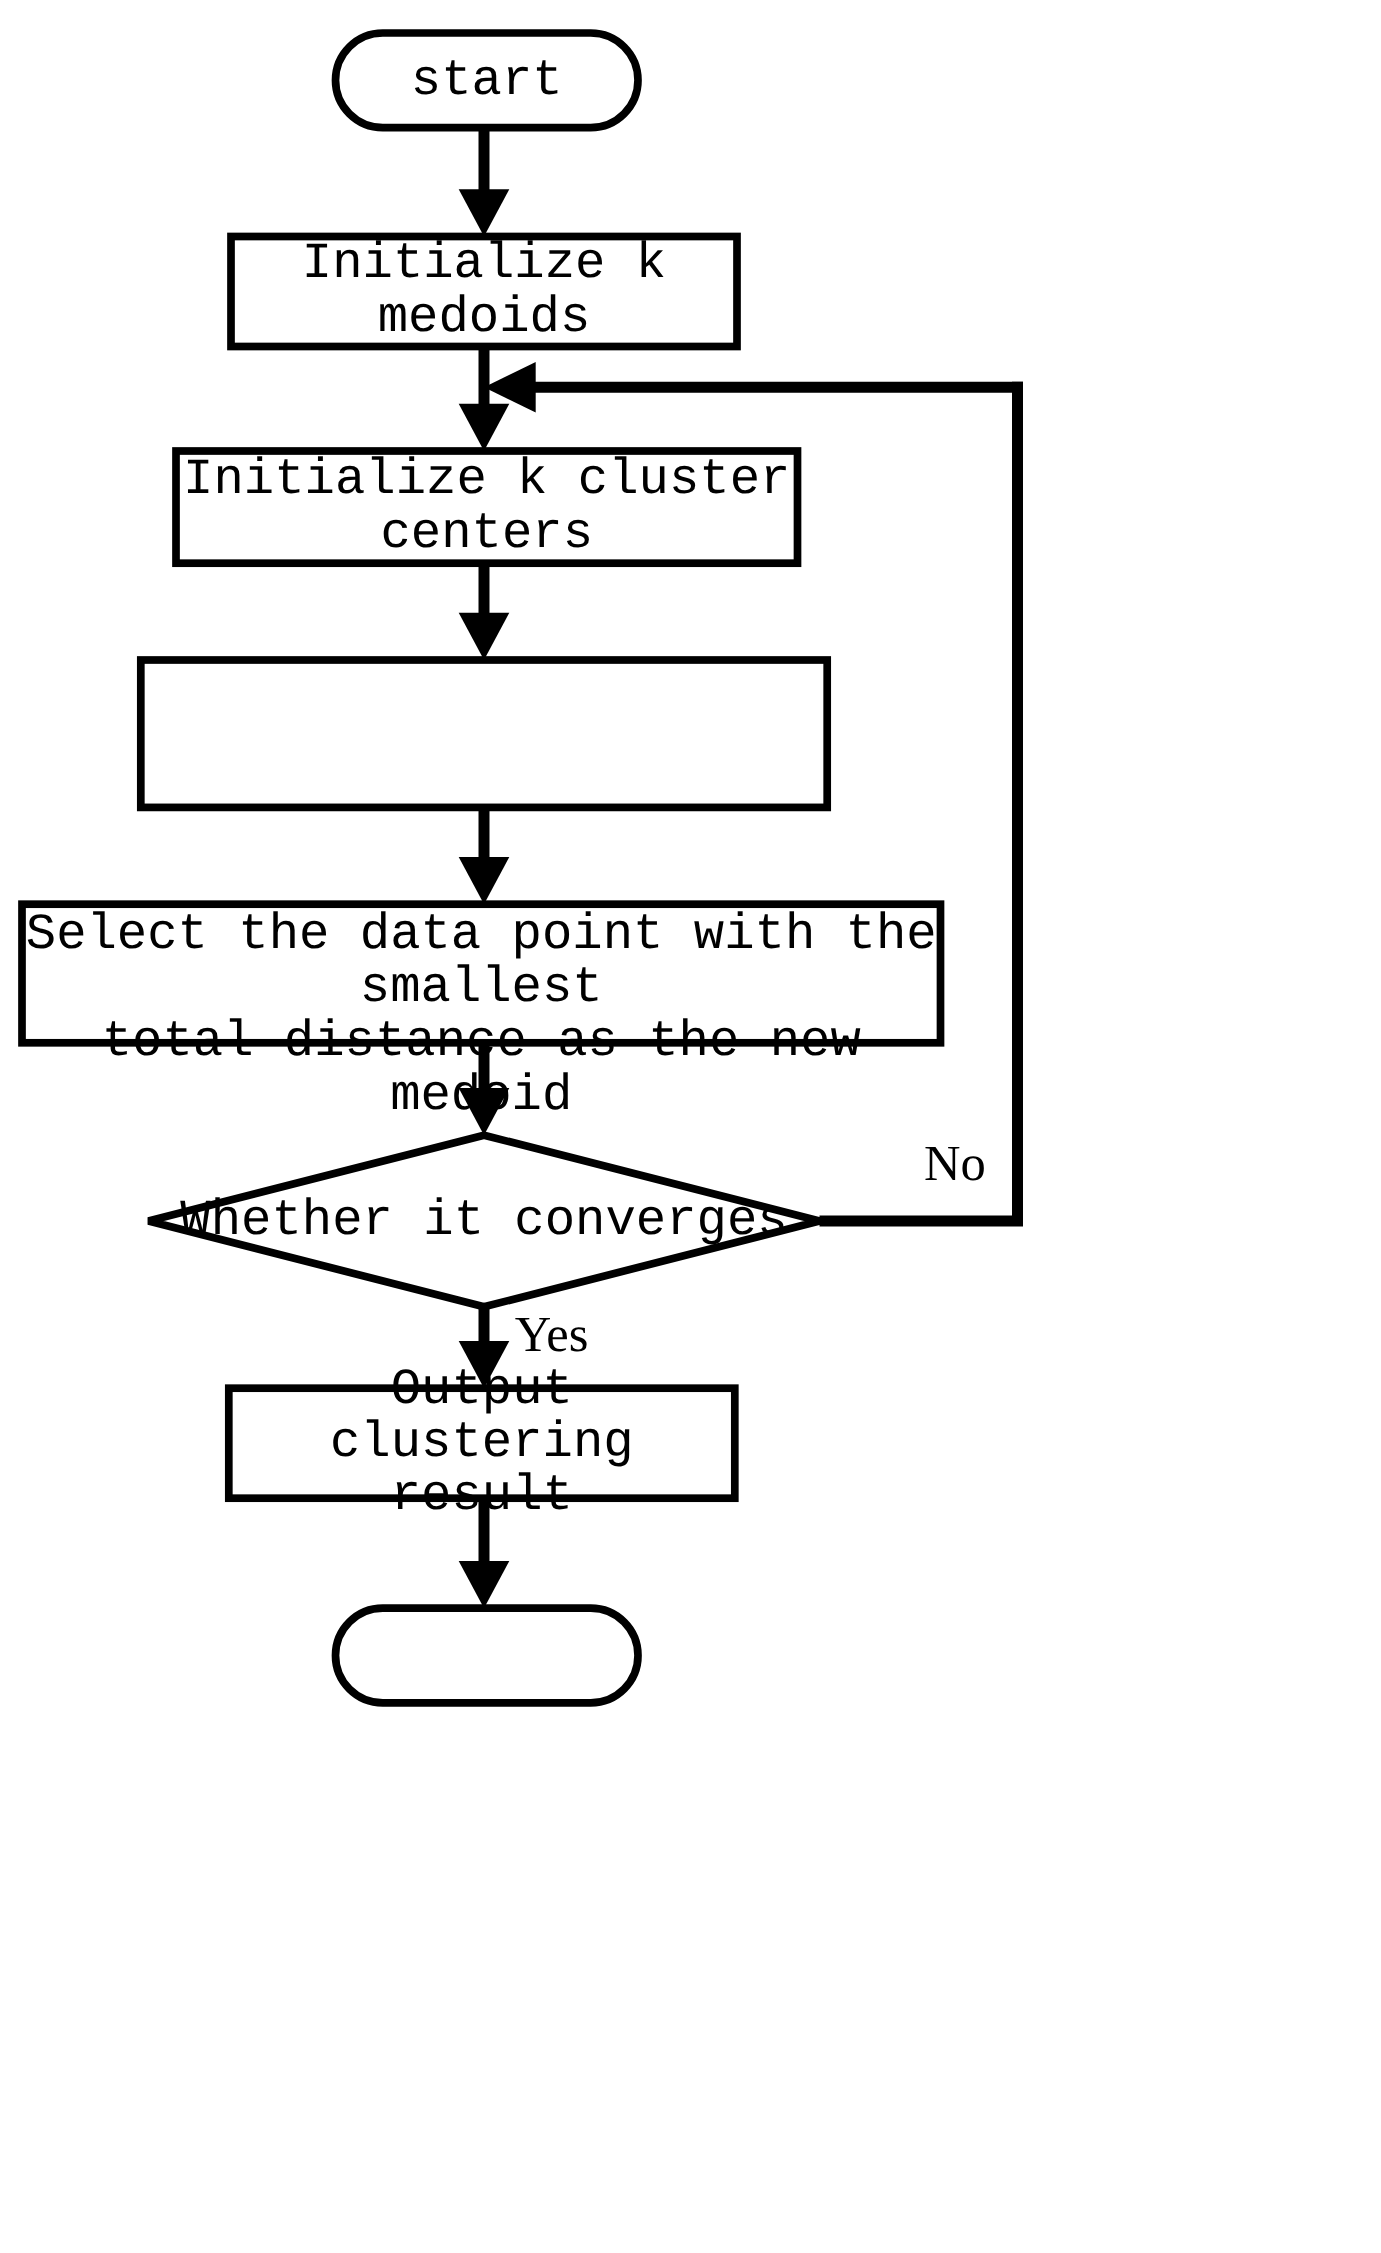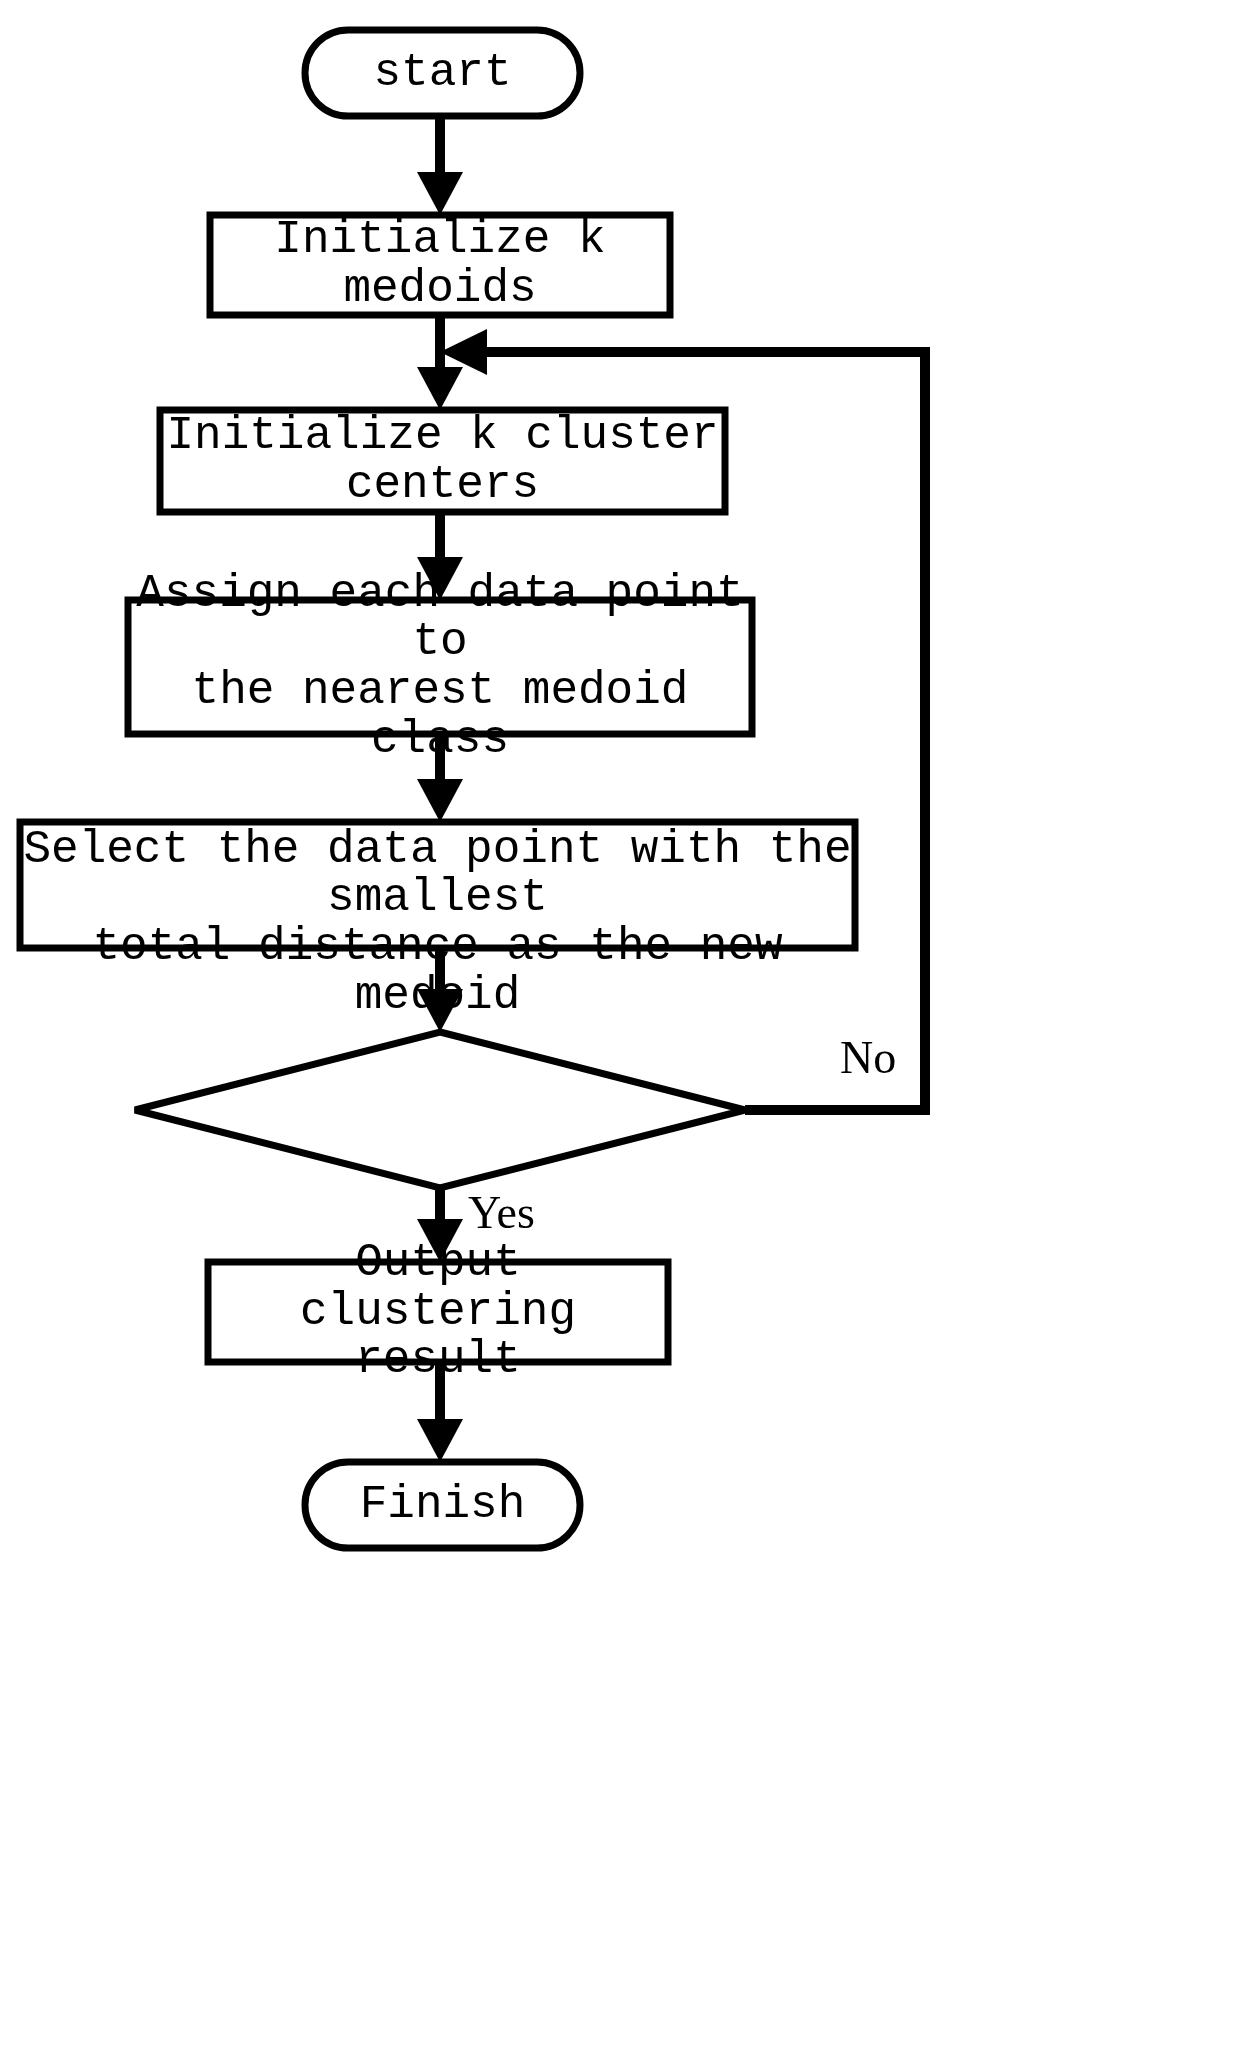--- a/index.html
+++ b/index.html
@@ -121,31 +121,29 @@
     </g>
 
   </svg>
 
   <div class="node-label" style="left:305px; top:30px; width:275px; height:86px; font-size:46px;">start</div>
 
   <div class="node-label" style="left:210px; top:215px; width:460px; height:100px; font-size:46px;">Initialize k medoids</div>
 
   <div class="node-label" style="left:160px; top:410px; width:565px; height:102px; font-size:46px;">Initialize k cluster centers</div>
 
-  <div class="node-label" style="left:128px; top:600px; width:624px; height:134px; font-size:46px;">Assign each data point to
-the nearest medoid class</div>
 
   <div class="node-label" style="left:20px; top:860px; width:835px; height:126px; font-size:46px;">Select the data point with the smallest
 total distance as the new medoid</div>
 
+  <div class="node-label" style="left:135px; top:1072px; width:610px; height:76px; font-size:46px;">Whether it converges</div>
 
   <div class="node-label" style="left:208px; top:1262px; width:460px; height:100px; font-size:46px;">Output clustering
 result</div>
 
-  <div class="node-label" style="left:305px; top:1462px; width:275px; height:86px; font-size:46px;">Finish</div>
 
   <div class="edge-label" style="left:840px; top:1035px; font-size:46px;">No</div>
 
   <div class="edge-label" style="left:468px; top:1190px; font-size:46px;">Yes</div>
 
   <div class="hit" style="left:305px; top:30px; width:275px; height:86px;"></div>
   <div class="hit" style="left:210px; top:215px; width:460px; height:100px;"></div>
   <div class="hit" style="left:160px; top:410px; width:565px; height:102px;"></div>
   <div class="hit" style="left:128px; top:600px; width:624px; height:134px;"></div>
   <div class="hit" style="left:20px; top:822px; width:835px; height:126px;"></div>

